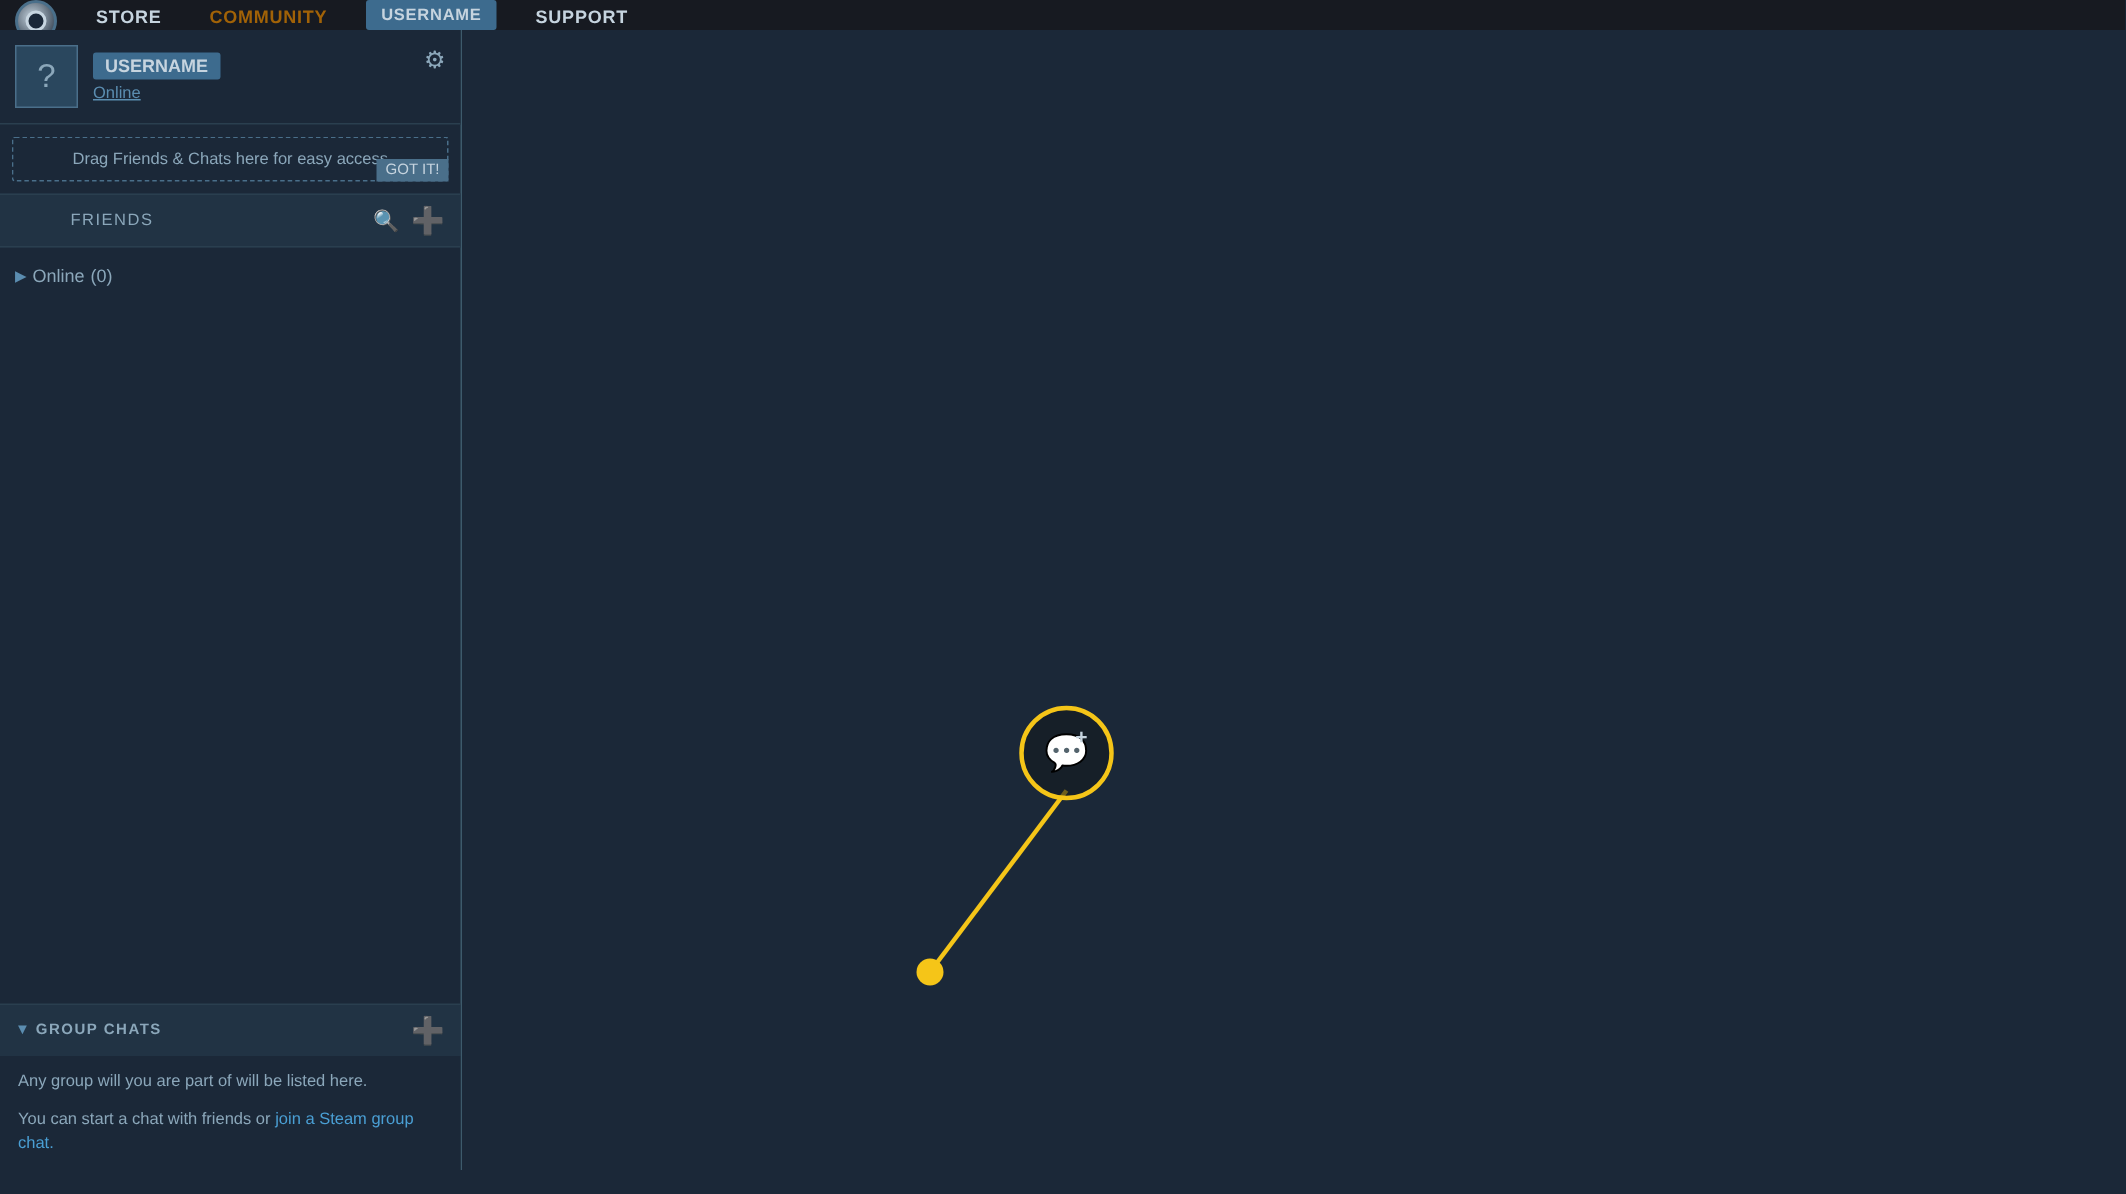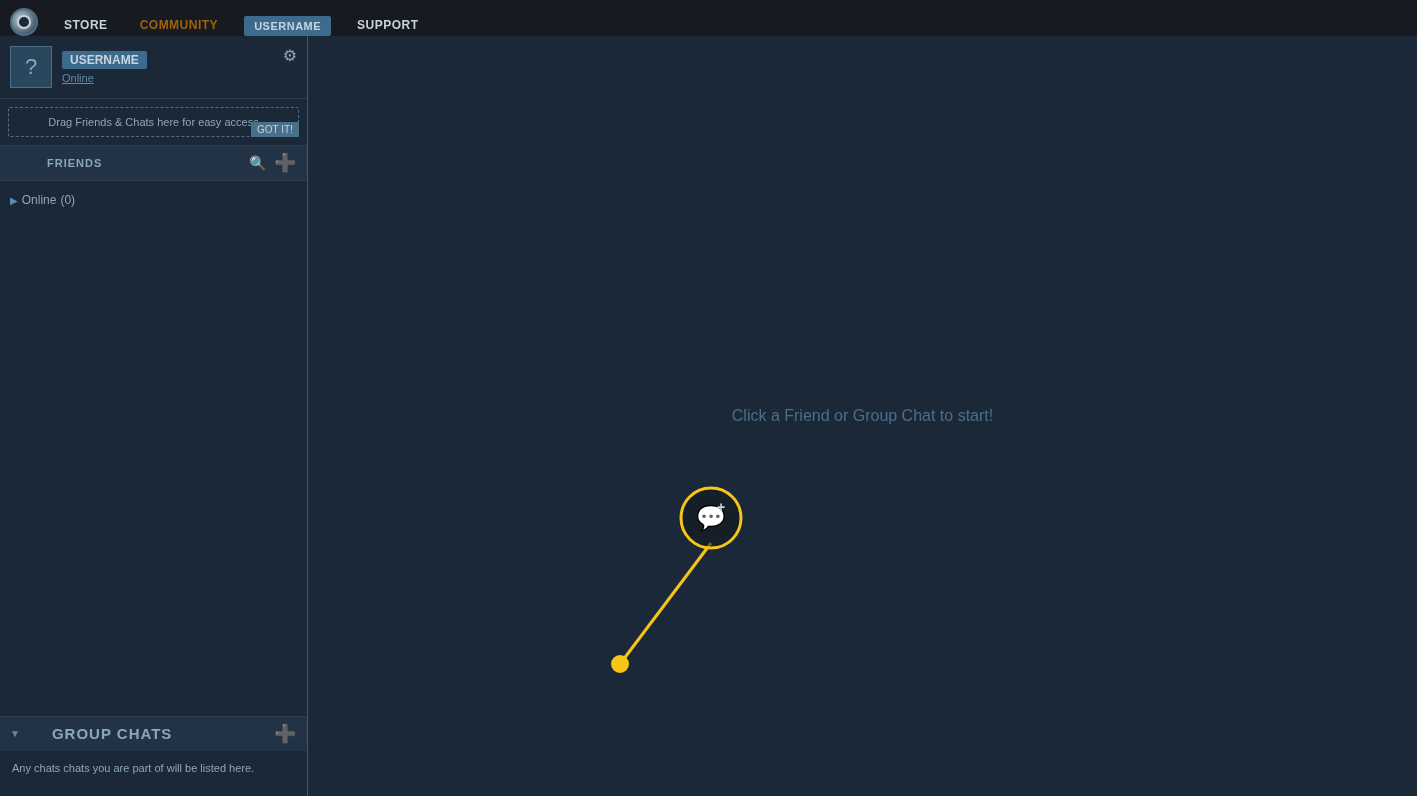--- a/index.html
+++ b/index.html
@@ -8,24 +8,24 @@
       height: 796px;
       background: #1b2838;
       font-family: Arial, sans-serif;
       overflow: hidden;
       color: #c6d4df;
     }
 
     
     #top-nav {
       width: 100%;
-      height: 36px;
+      height: 20px;
       background: #171a21;
       display: flex;
-      align-items: flex-end;
+      align-items: flex-start;
       padding: 0 10px;
       gap: 20px;
     }
     #steam-logo {
       display: flex;
       align-items: center;
       gap: 6px;
     }
     .steam-logo-circle {
       width: 28px;
@@ -163,21 +163,21 @@
       display: flex;
       align-items: center;
       padding: 6px 10px;
       background: #213344;
       border-bottom: 1px solid #2a3f4f;
       border-top: 1px solid #2a3f4f;
     }
     #friends-title {
       flex: 1;
       font-size: 11px;
-      font-weight: bold;
+      font-weight: normal;
       color: #8ba7ba;
       text-transform: uppercase;
       letter-spacing: 1px;
       padding-left: 37px;
     }
     #friends-search-icon {
       color: #8ba7ba;
       cursor: pointer;
       font-size: 14px;
       margin-right: 8px;
@@ -225,26 +225,25 @@
       background: #213344;
       cursor: pointer;
     }
     #group-chats-toggle {
       color: #5b8db0;
       font-size: 10px;
       margin-right: 4px;
     }
     #group-chats-title {
       flex: 1;
-      font-size: 15px;
+      font-size: 10px;
       font-weight: bold;
       color: #8ba7ba;
       text-transform: uppercase;
       letter-spacing: 1px;
-      margin-left: 28px;
     }
     #add-group-icon {
       color: #8ba7ba;
       cursor: pointer;
       font-size: 18px;
     }
     #group-chats-info {
       padding: 10px 12px;
       background: #1b2838;
     }
@@ -339,28 +338,30 @@
       </div>
     </div>
 
     <div id="group-chats-section">
       <div id="group-chats-header">
         <span id="group-chats-toggle">▼</span>
         <span id="group-chats-title">GROUP CHATS</span>
         <span id="add-group-icon">➕</span>
       </div>
       <div id="group-chats-info">
-        <div id="group-chats-desc1">Any chats chats you are part of will be listed here.</div>
+        <div id="group-chats-desc1">Any group will you are part of will be listed here.</div>
+        <div id="group-chats-desc2">
+          <span>You can start a chat with friends or </span><a id="join-link">join a Steam group chat.</a>
+        </div>
       </div>
     </div>
 
   </div>
 
   <div id="main-content">
-    <span id="chat-prompt">Click a Friend or Group Chat to start!</span>
 
     <svg id="annotation-svg" xmlns="http://www.w3.org/2000/svg">
 
       <line x1="312" y1="628" x2="403" y2="507" stroke="#f5c518" stroke-width="3"></line>
 
       <circle cx="312" cy="628" r="9" fill="#f5c518"></circle>
 
       <circle cx="403" cy="482" r="30" fill="rgba(20,25,30,0.6)" stroke="#f5c518" stroke-width="3"></circle>
 
       <text x="403" y="490" text-anchor="middle" fill="#c6d4df" font-size="24" font-family="Arial">💬</text>

